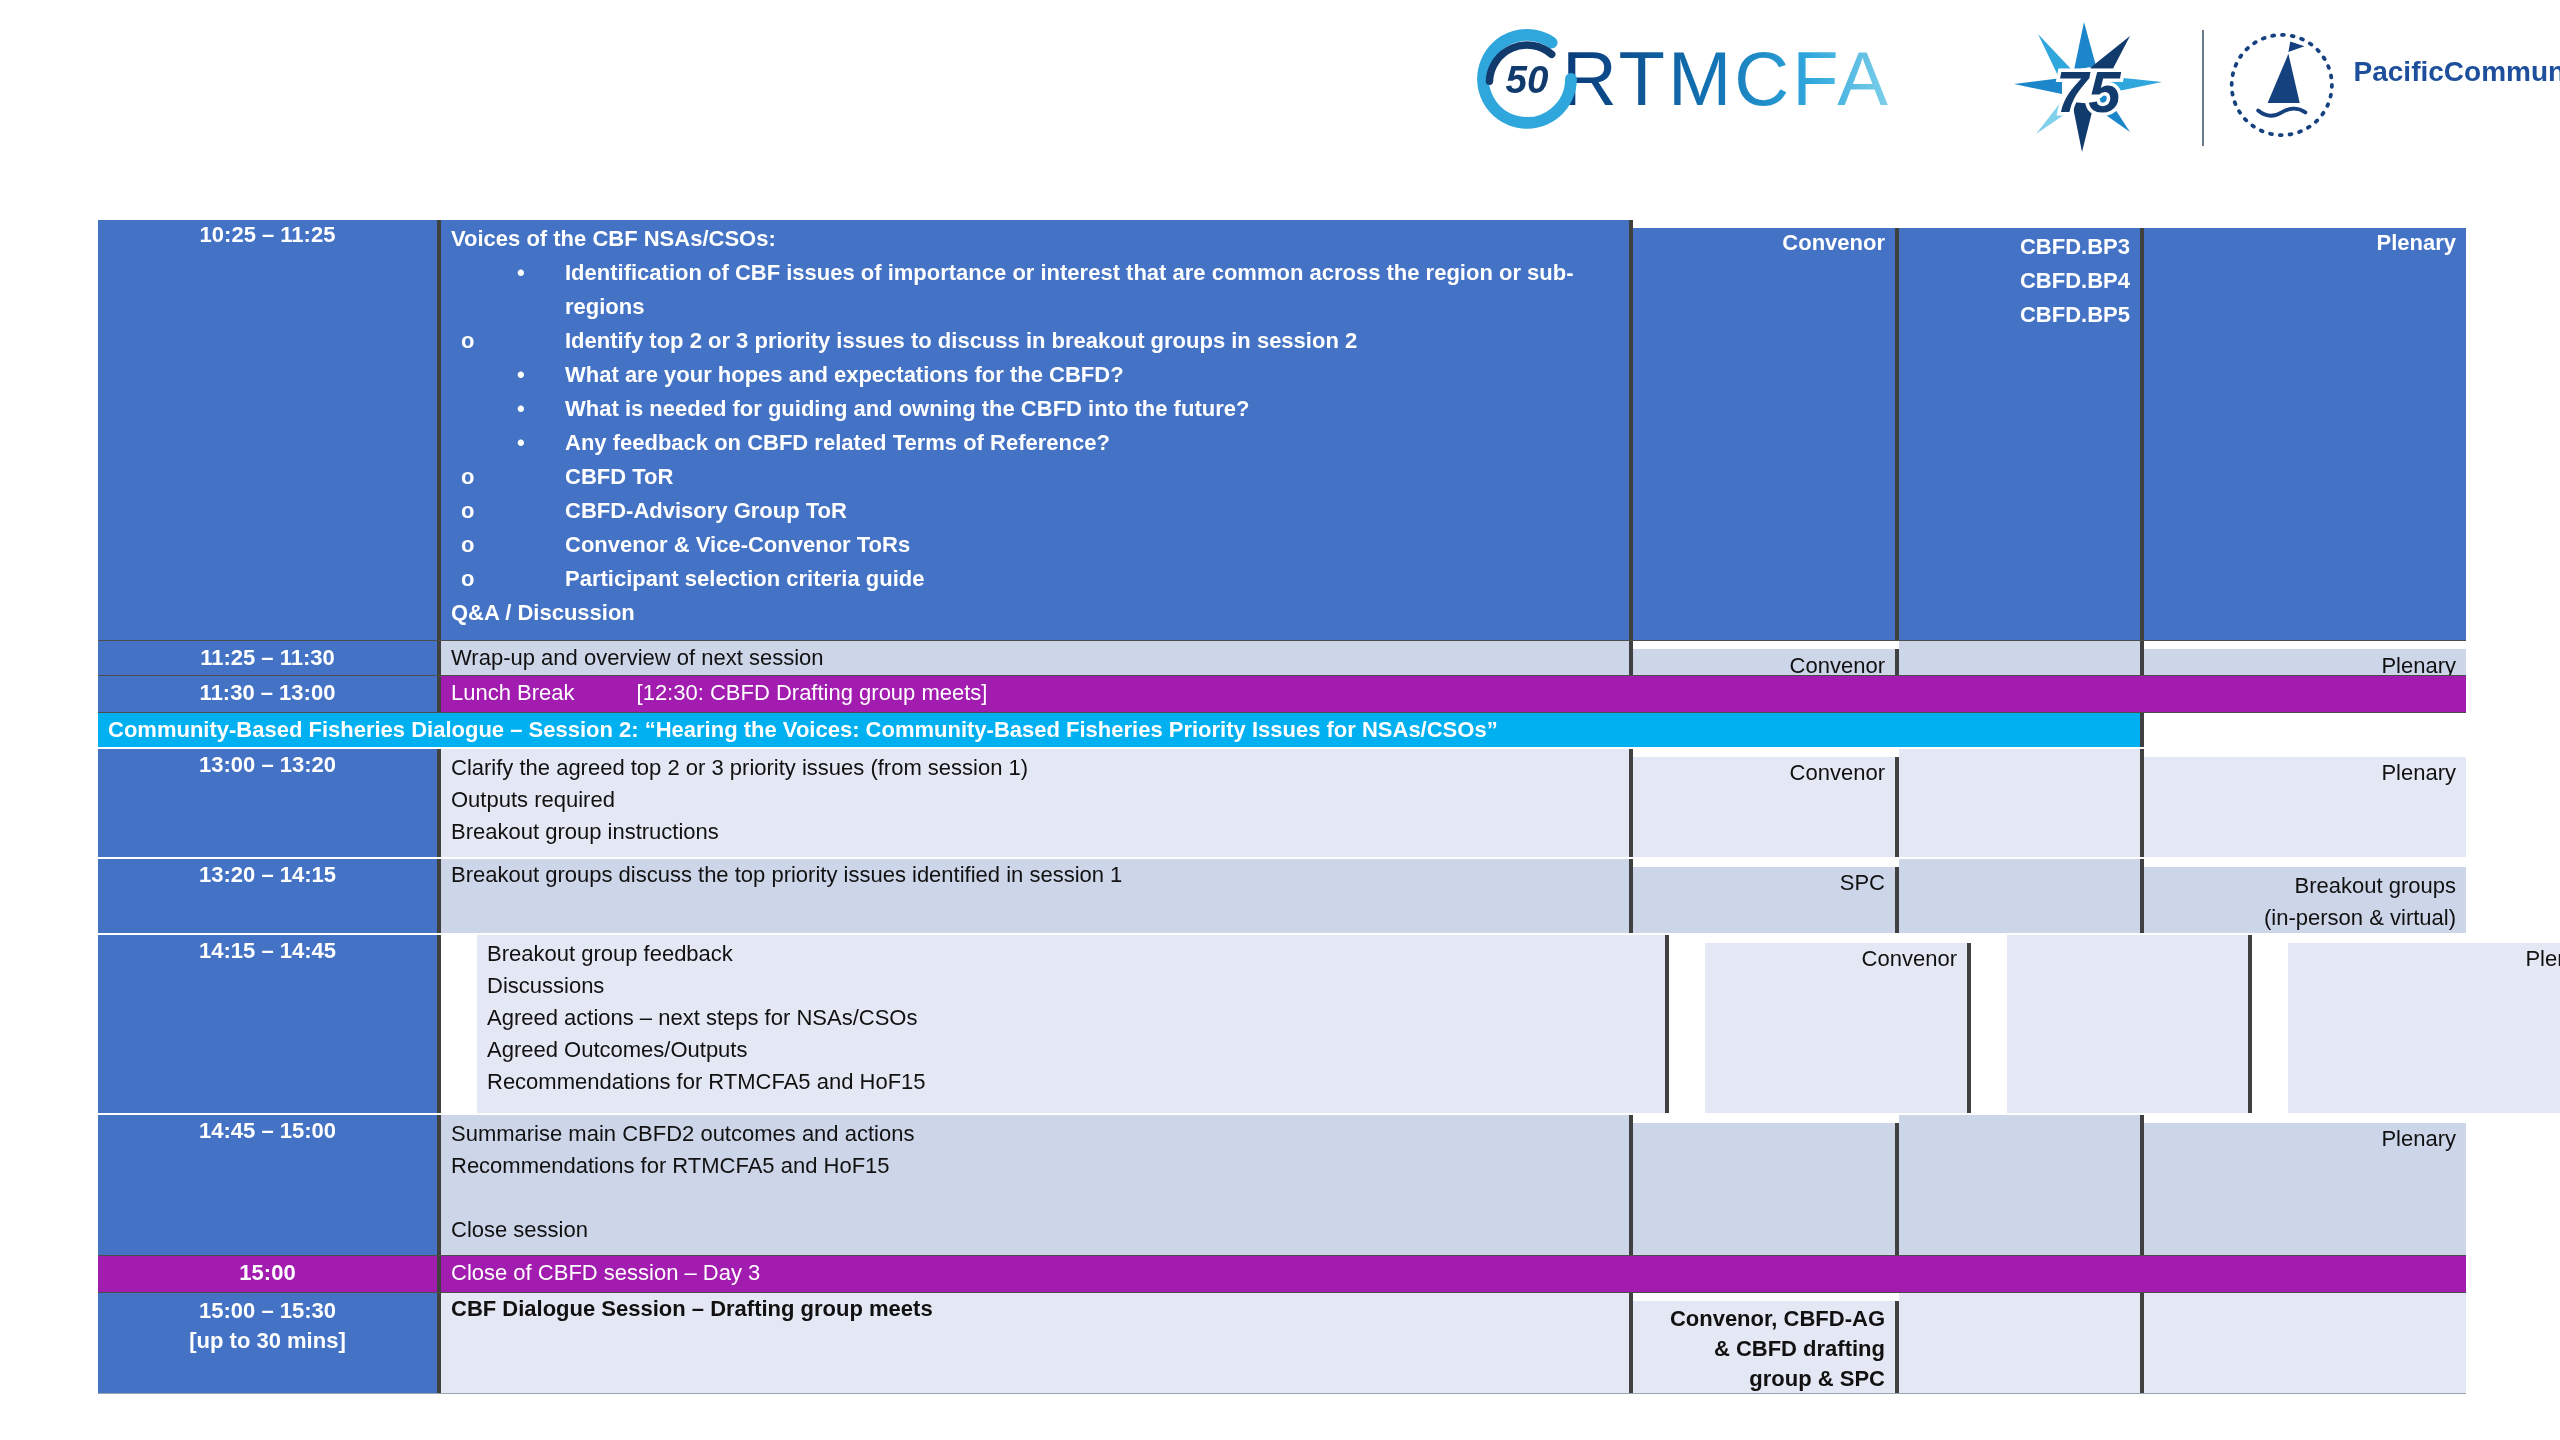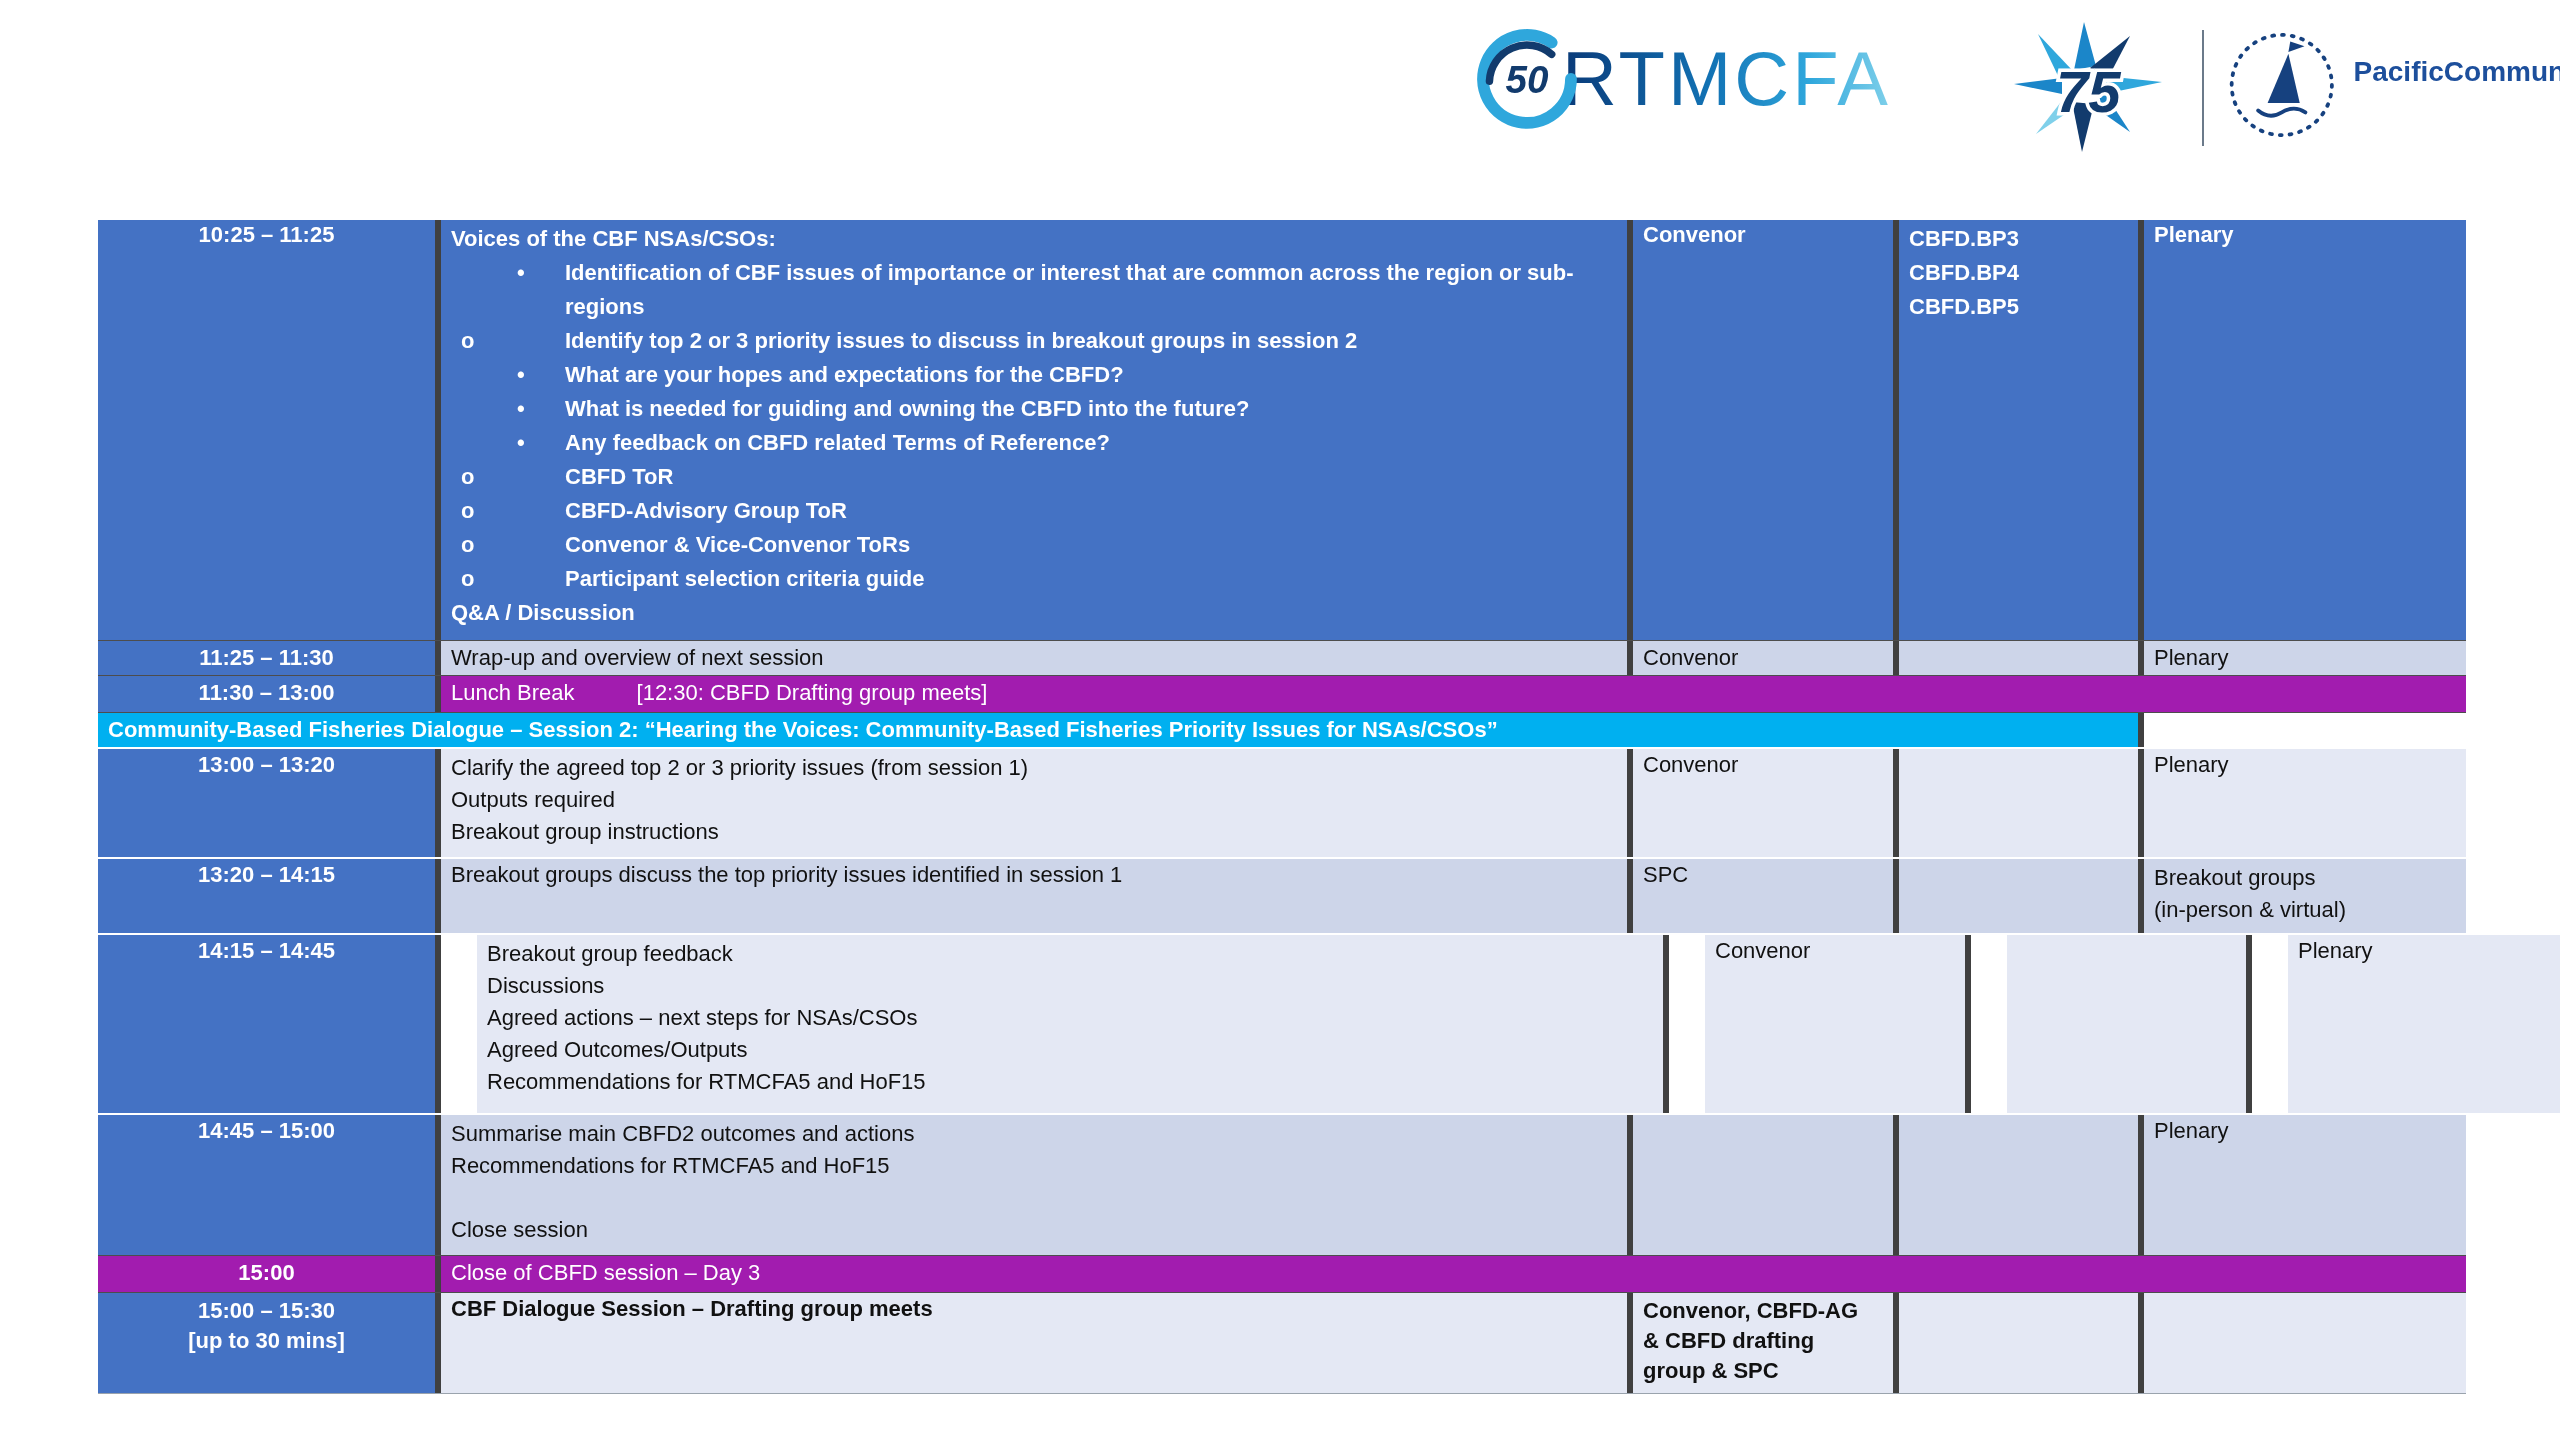--- a/index.html
+++ b/index.html
@@ -29,21 +29,21 @@
   .spc-fr{font-size:26px;font-weight:400;color:#5b8ac6;line-height:29px;}
   .spc-fr.first{margin-top:0;}
 
   
   .agenda{
     position:absolute;left:98px;top:220px;width:2368px;
     font-size:22px;border-bottom:1px solid #9aa3ad;
   }
   .row{display:grid;grid-template-columns:343px 1192px 266px 245px 322px;}
   .cell{
-    box-sizing:border-box;padding:3px 10px;border-right:6px solid #404040;
+    box-sizing:border-box;padding:3px 10px;border-right:4px solid #404040;
     overflow:hidden;
   }
   .cell:last-child{border-right:none;}
   .bt-dark{border-top:1px solid #4d4d4d;}
   .bt-white{border-top:2px solid #ffffff;}
 
   .r1{height:420px;}
   .r2{height:34px;}
   .r3{height:36px;}
   .r4{height:34px;}
@@ -55,21 +55,21 @@
   .r10{height:100px;}
 
   .blue{background:#4472C4;color:#fff;}
   .lightA{background:#E4E8F4;}
   .lightB{background:#CDD5E9;}
   .grayrow{background:#a21caf;color:#fff;}
   .cyan{background:#00B0F0;color:#fff;font-weight:700;}
   .whitecell{background:#ffffff;}
 
   .time{text-align:center;font-weight:700;}
-  .center{text-align:left;}
+  .center{text-align:right;margin-top:8px;}
   .bold{font-weight:700;}
 
   .line{min-height:32px;line-height:32px;}
   .r1 .line,.r1 .bullet{min-height:34px;line-height:34px;font-weight:700;}
   .r1 .cell{padding-top:2px;}
   .bullet{display:flex;}
   .bullet .marker{flex:0 0 auto;display:inline-block;}
   .b-solid .marker{margin-left:66px;width:48px;}
   .b-hollow .marker{margin-left:10px;width:104px;}
   .bullet .btext{flex:1;}

